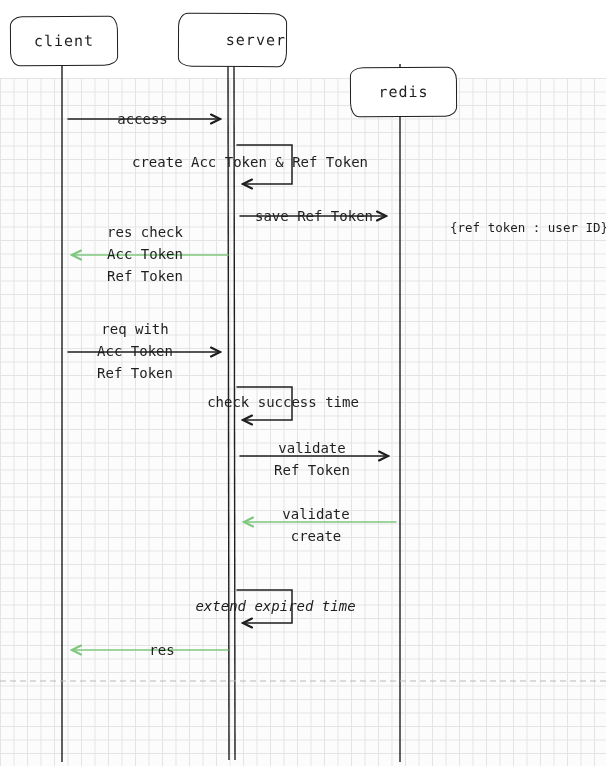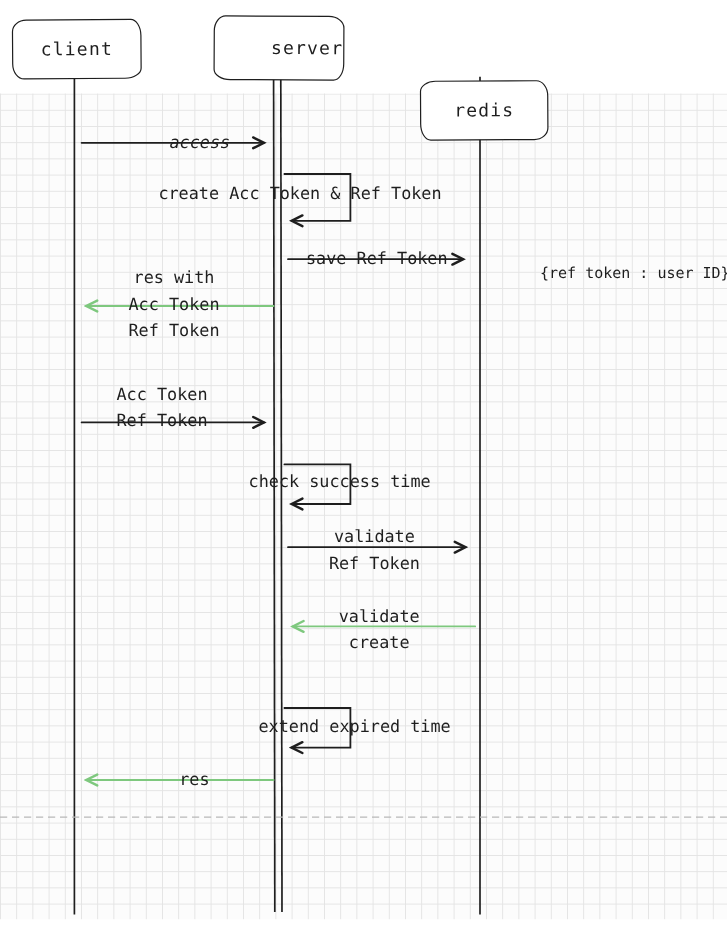--- a/index.html
+++ b/index.html
@@ -86,48 +86,49 @@
   <div class="actor a-client">
     <span>client</span>
   </div>
   <div class="actor a-server">
     <span>server</span>
   </div>
   <div class="actor a-redis">
     <span>redis</span>
   </div>
 
-  <div class="msg" style="left:124px;top:108px;width:85px;font-style:italic;">access</div>
+  <div class="msg" style="left:100px;top:108px;width:85px;">access</div>
 
   <div class="msg" style="left:118px;top:151px;width:264px;">create Acc Token &amp; Ref Token</div>
 
   <div class="msg" style="left:244px;top:205px;width:140px;">save Ref Token</div>
 
   <div class="msg" style="left:95px;top:221px;width:100px;">
-    <div>res with</div>
+    <div>res check</div>
     <div>Acc Token</div>
     <div>Ref Token</div>
   </div>
 
   <div class="msg" style="left:85px;top:318px;width:100px;">
+    <div>req with</div>
     <div>Acc Token</div>
     <div>Ref Token</div>
   </div>
 
   <div class="msg" style="left:202px;top:391px;width:162px;">check success time</div>
 
   <div class="msg" style="left:262px;top:437px;width:100px;">
     <div>validate</div>
     <div>Ref Token</div>
   </div>
 
   <div class="msg" style="left:266px;top:503px;width:100px;">
     <div>validate</div>
     <div>create</div>
   </div>
 
-  <div class="msg" style="left:208px;top:595px;width:175px;">extend expired time</div>
+  <div class="msg" style="left:188px;top:595px;width:175px;font-style:italic;">extend expired time</div>
 
   <div class="msg" style="left:134px;top:639px;width:56px;">res</div>
 
   <div class="note" style="left:450px;top:219px;width:156px;">{ref token : user ID}</div>
 
 </div>
 
 </body></html>

